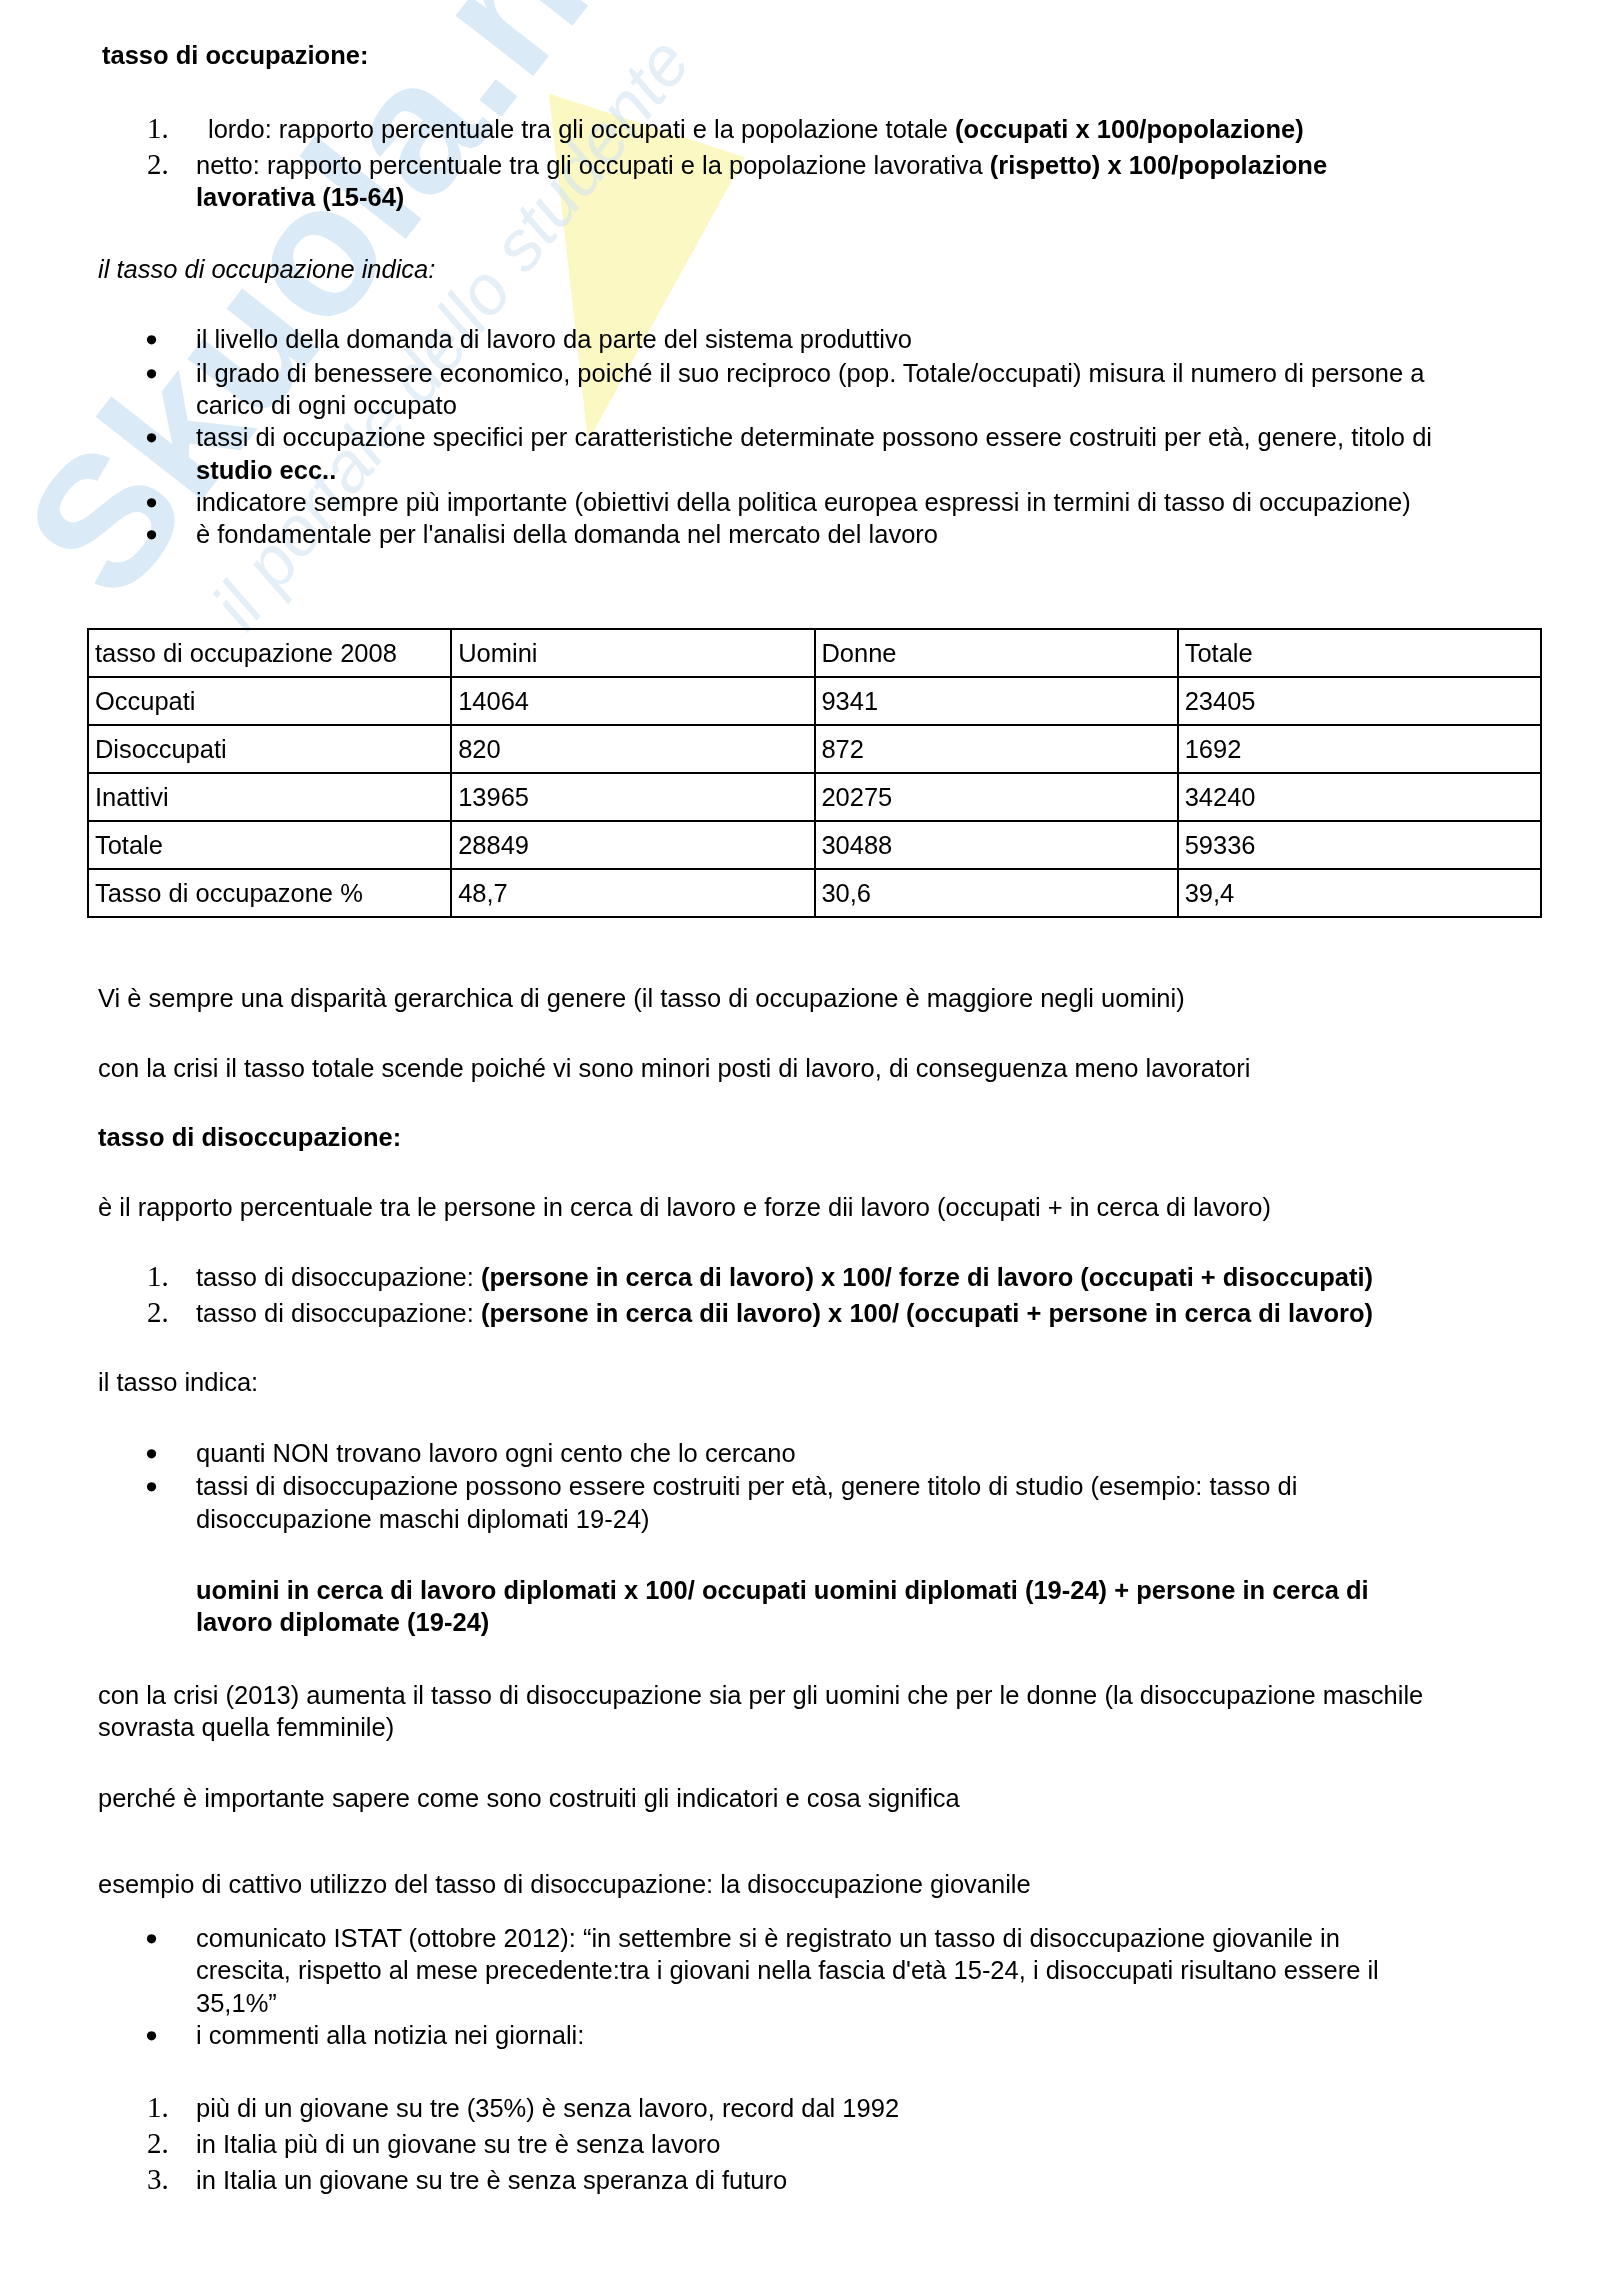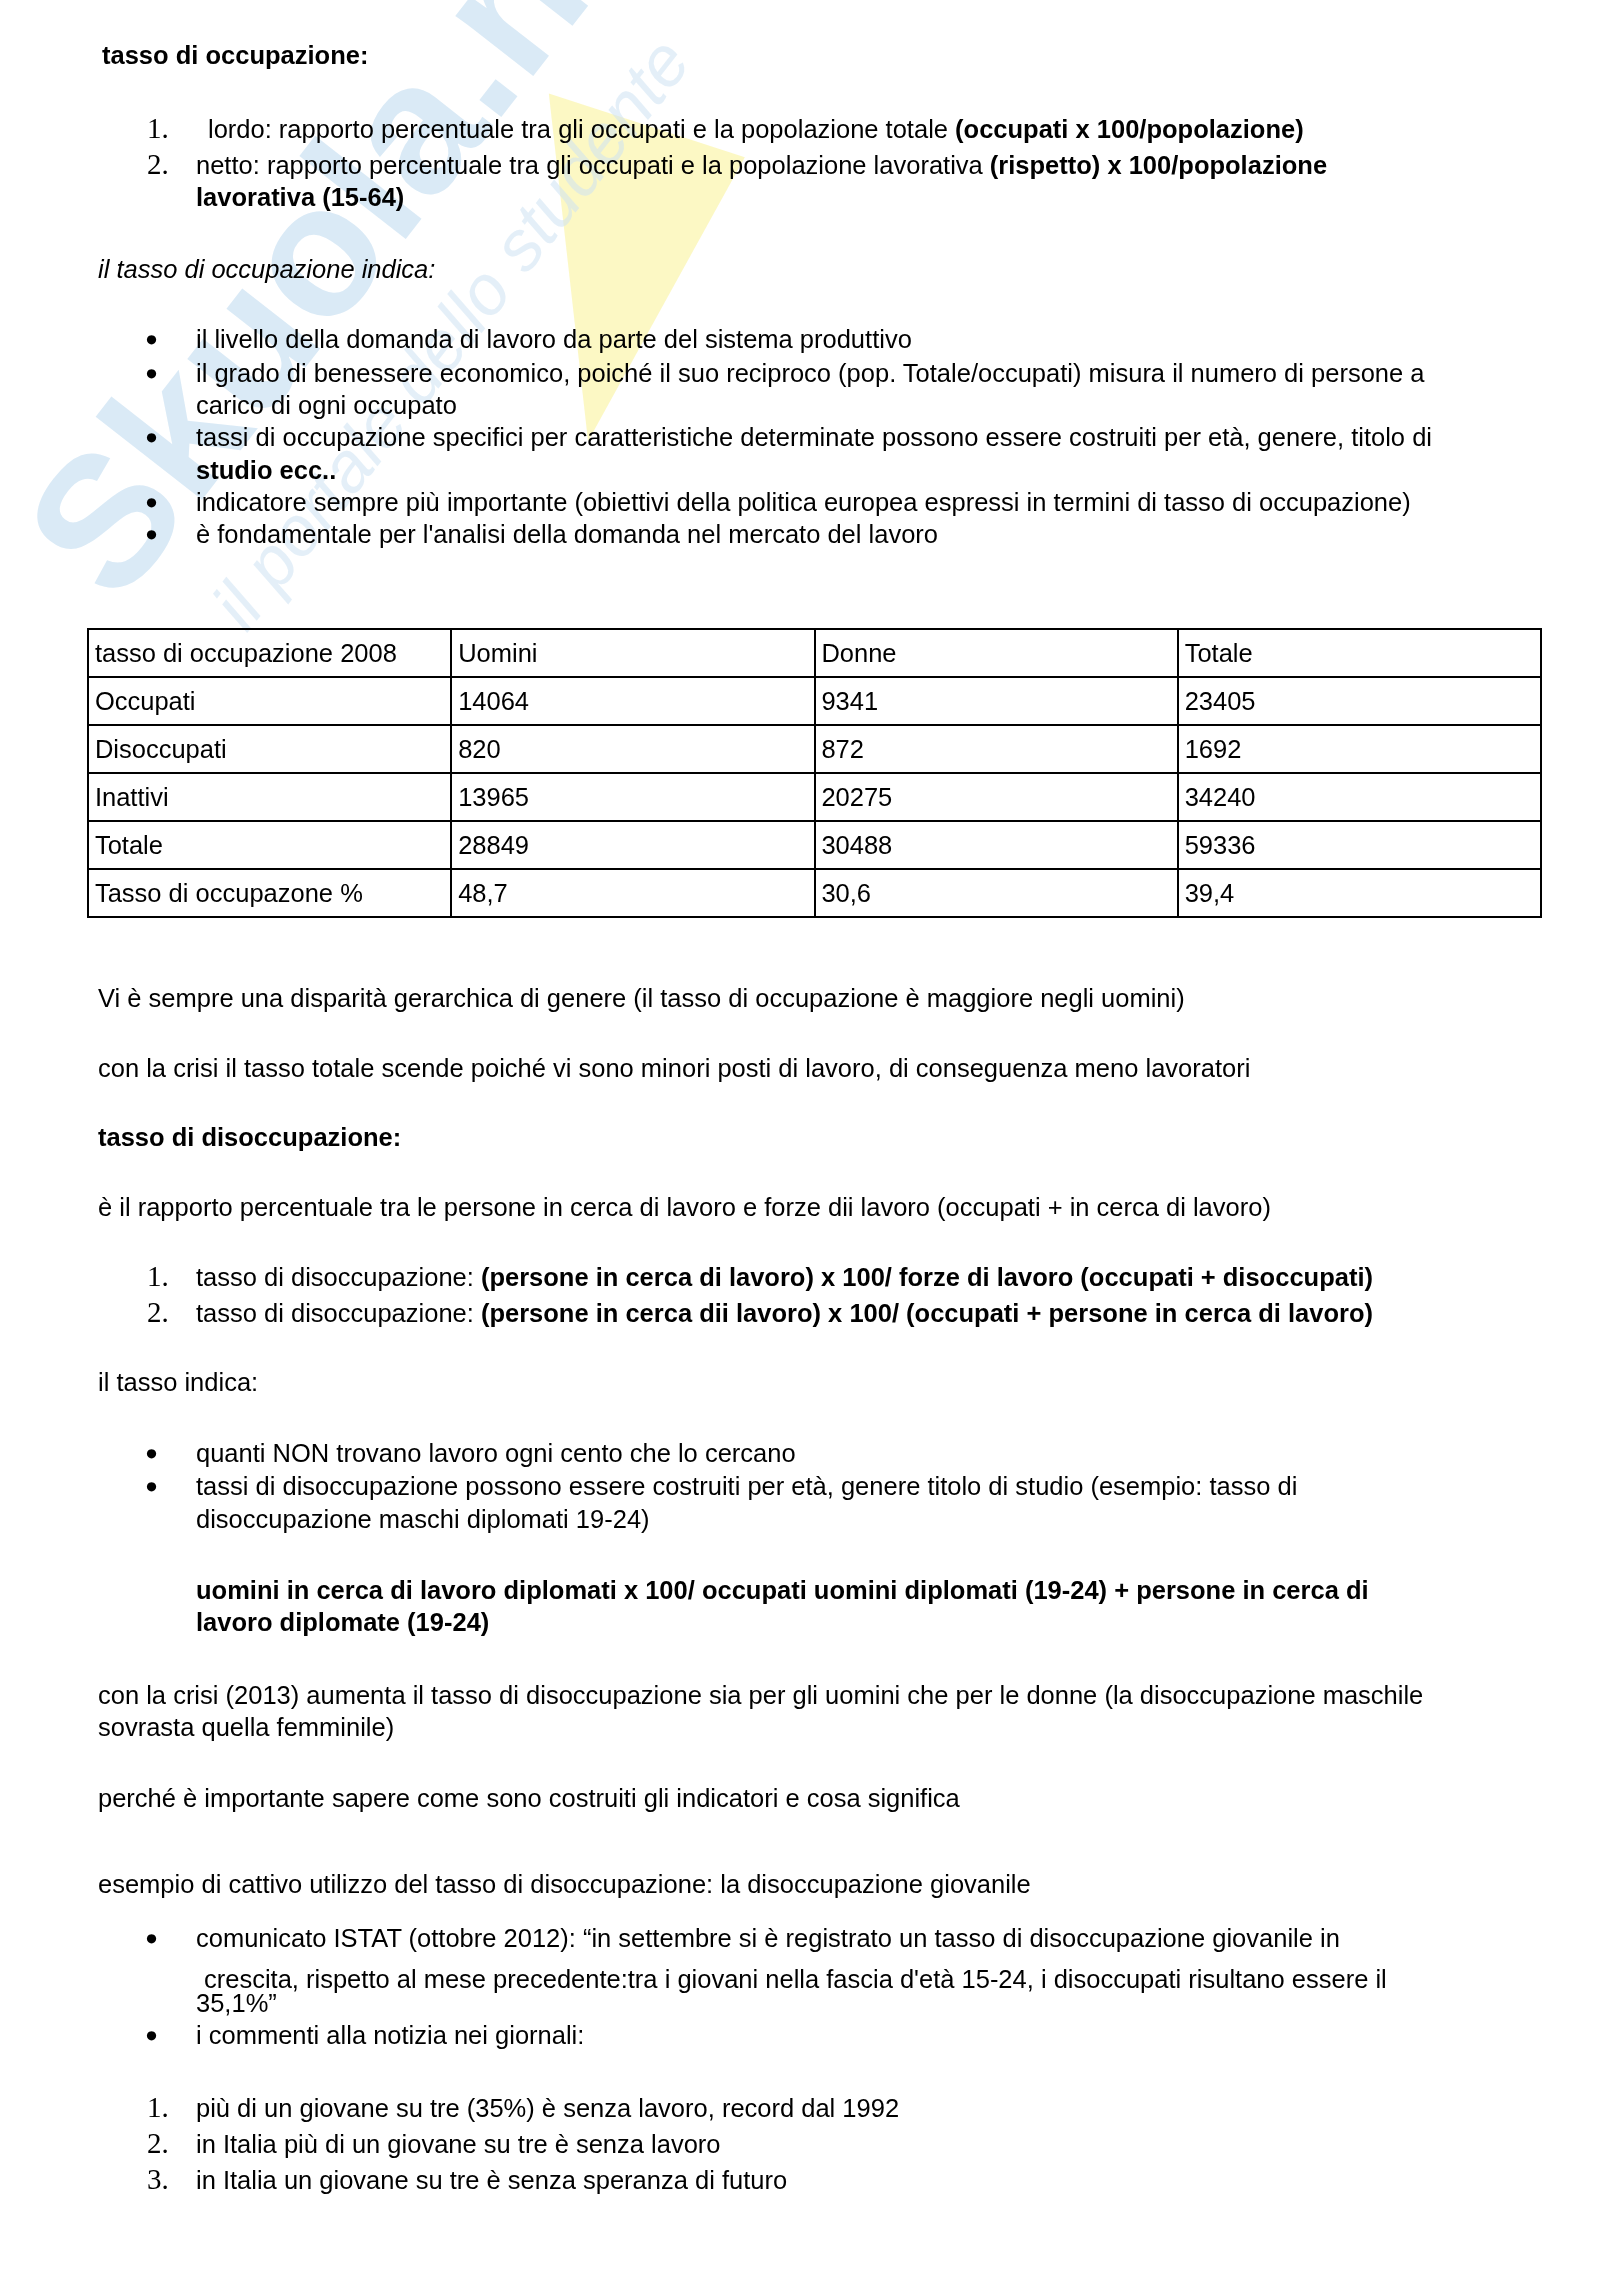--- a/index.html
+++ b/index.html
@@ -137,21 +137,21 @@
 
   <div class="txt" style="left:98px;top:1679px;">con la crisi (2013) aumenta il tasso di disoccupazione sia per gli uomini che per le donne (la disoccupazione maschile</div>
   <div class="txt" style="left:98px;top:1711px;">sovrasta quella femminile)</div>
 
   <div class="txt" style="left:98px;top:1782px;">perché è importante sapere come sono costruiti gli indicatori e cosa significa</div>
   <div class="txt" style="left:98px;top:1852px;margin-top:16px;">esempio di cattivo utilizzo del tasso di disoccupazione: la disoccupazione giovanile</div>
 
   <div>
     <span class="bullet" style="left:145px;top:1922px;">●</span>
     <div class="txt" style="left:196px;top:1922px;">comunicato ISTAT (ottobre 2012): “in settembre si è registrato un tasso di disoccupazione giovanile in</div>
-    <div class="txt" style="left:204px;top:1954px;margin-top:9px;">crescita, rispetto al mese precedente:tra i giovani nella fascia d'età 15-24, i disoccupati risultano essere il</div>
+    <div class="txt" style="left:196px;top:1954px;">crescita, rispetto al mese precedente:tra i giovani nella fascia d'età 15-24, i disoccupati risultano essere il</div>
     <div class="txt" style="left:196px;top:1987px;">35,1%”</div>
     <span class="bullet" style="left:145px;top:2019px;">●</span>
     <div class="txt" style="left:196px;top:2019px;">i commenti alla notizia nei giornali:</div>
   </div>
 
   <div>
     <span class="num" style="left:147px;top:2091px;">1.</span>
     <div class="txt" style="left:196px;top:2092px;">più di un giovane su tre (35%) è senza lavoro, record dal 1992</div>
     <span class="num" style="left:147px;top:2127px;">2.</span>
     <div class="txt" style="left:196px;top:2128px;">in Italia più di un giovane su tre è senza lavoro</div>

